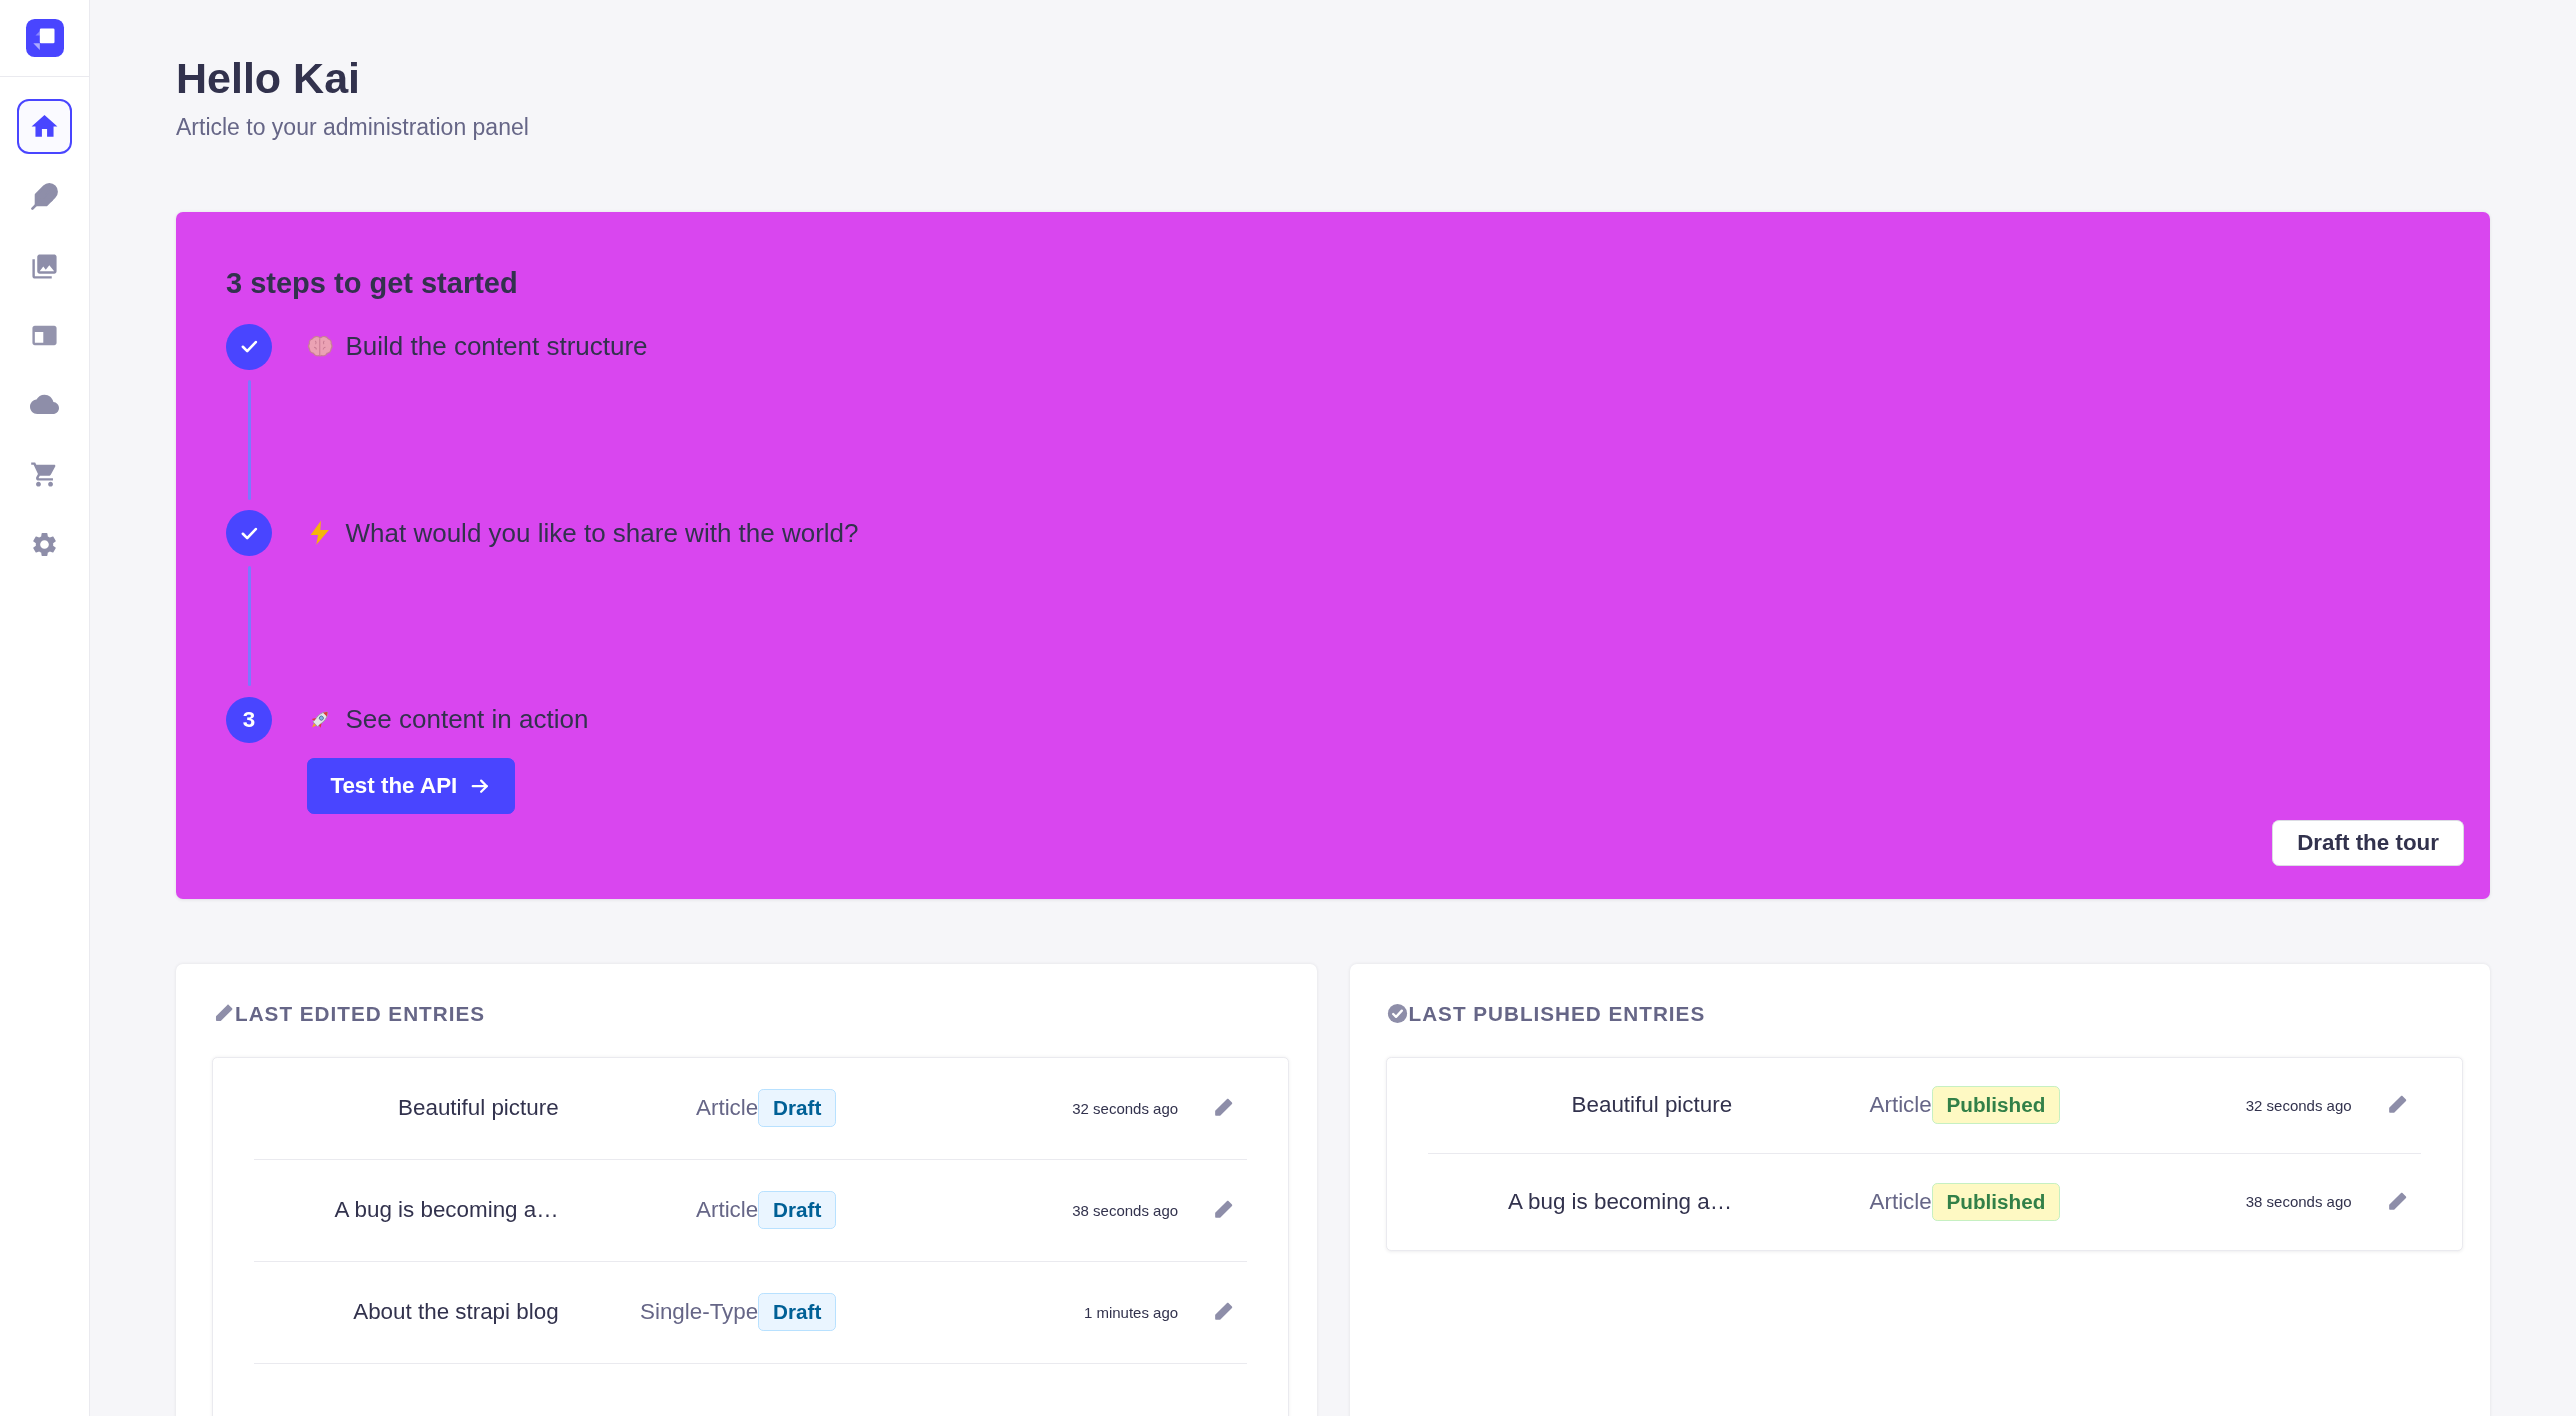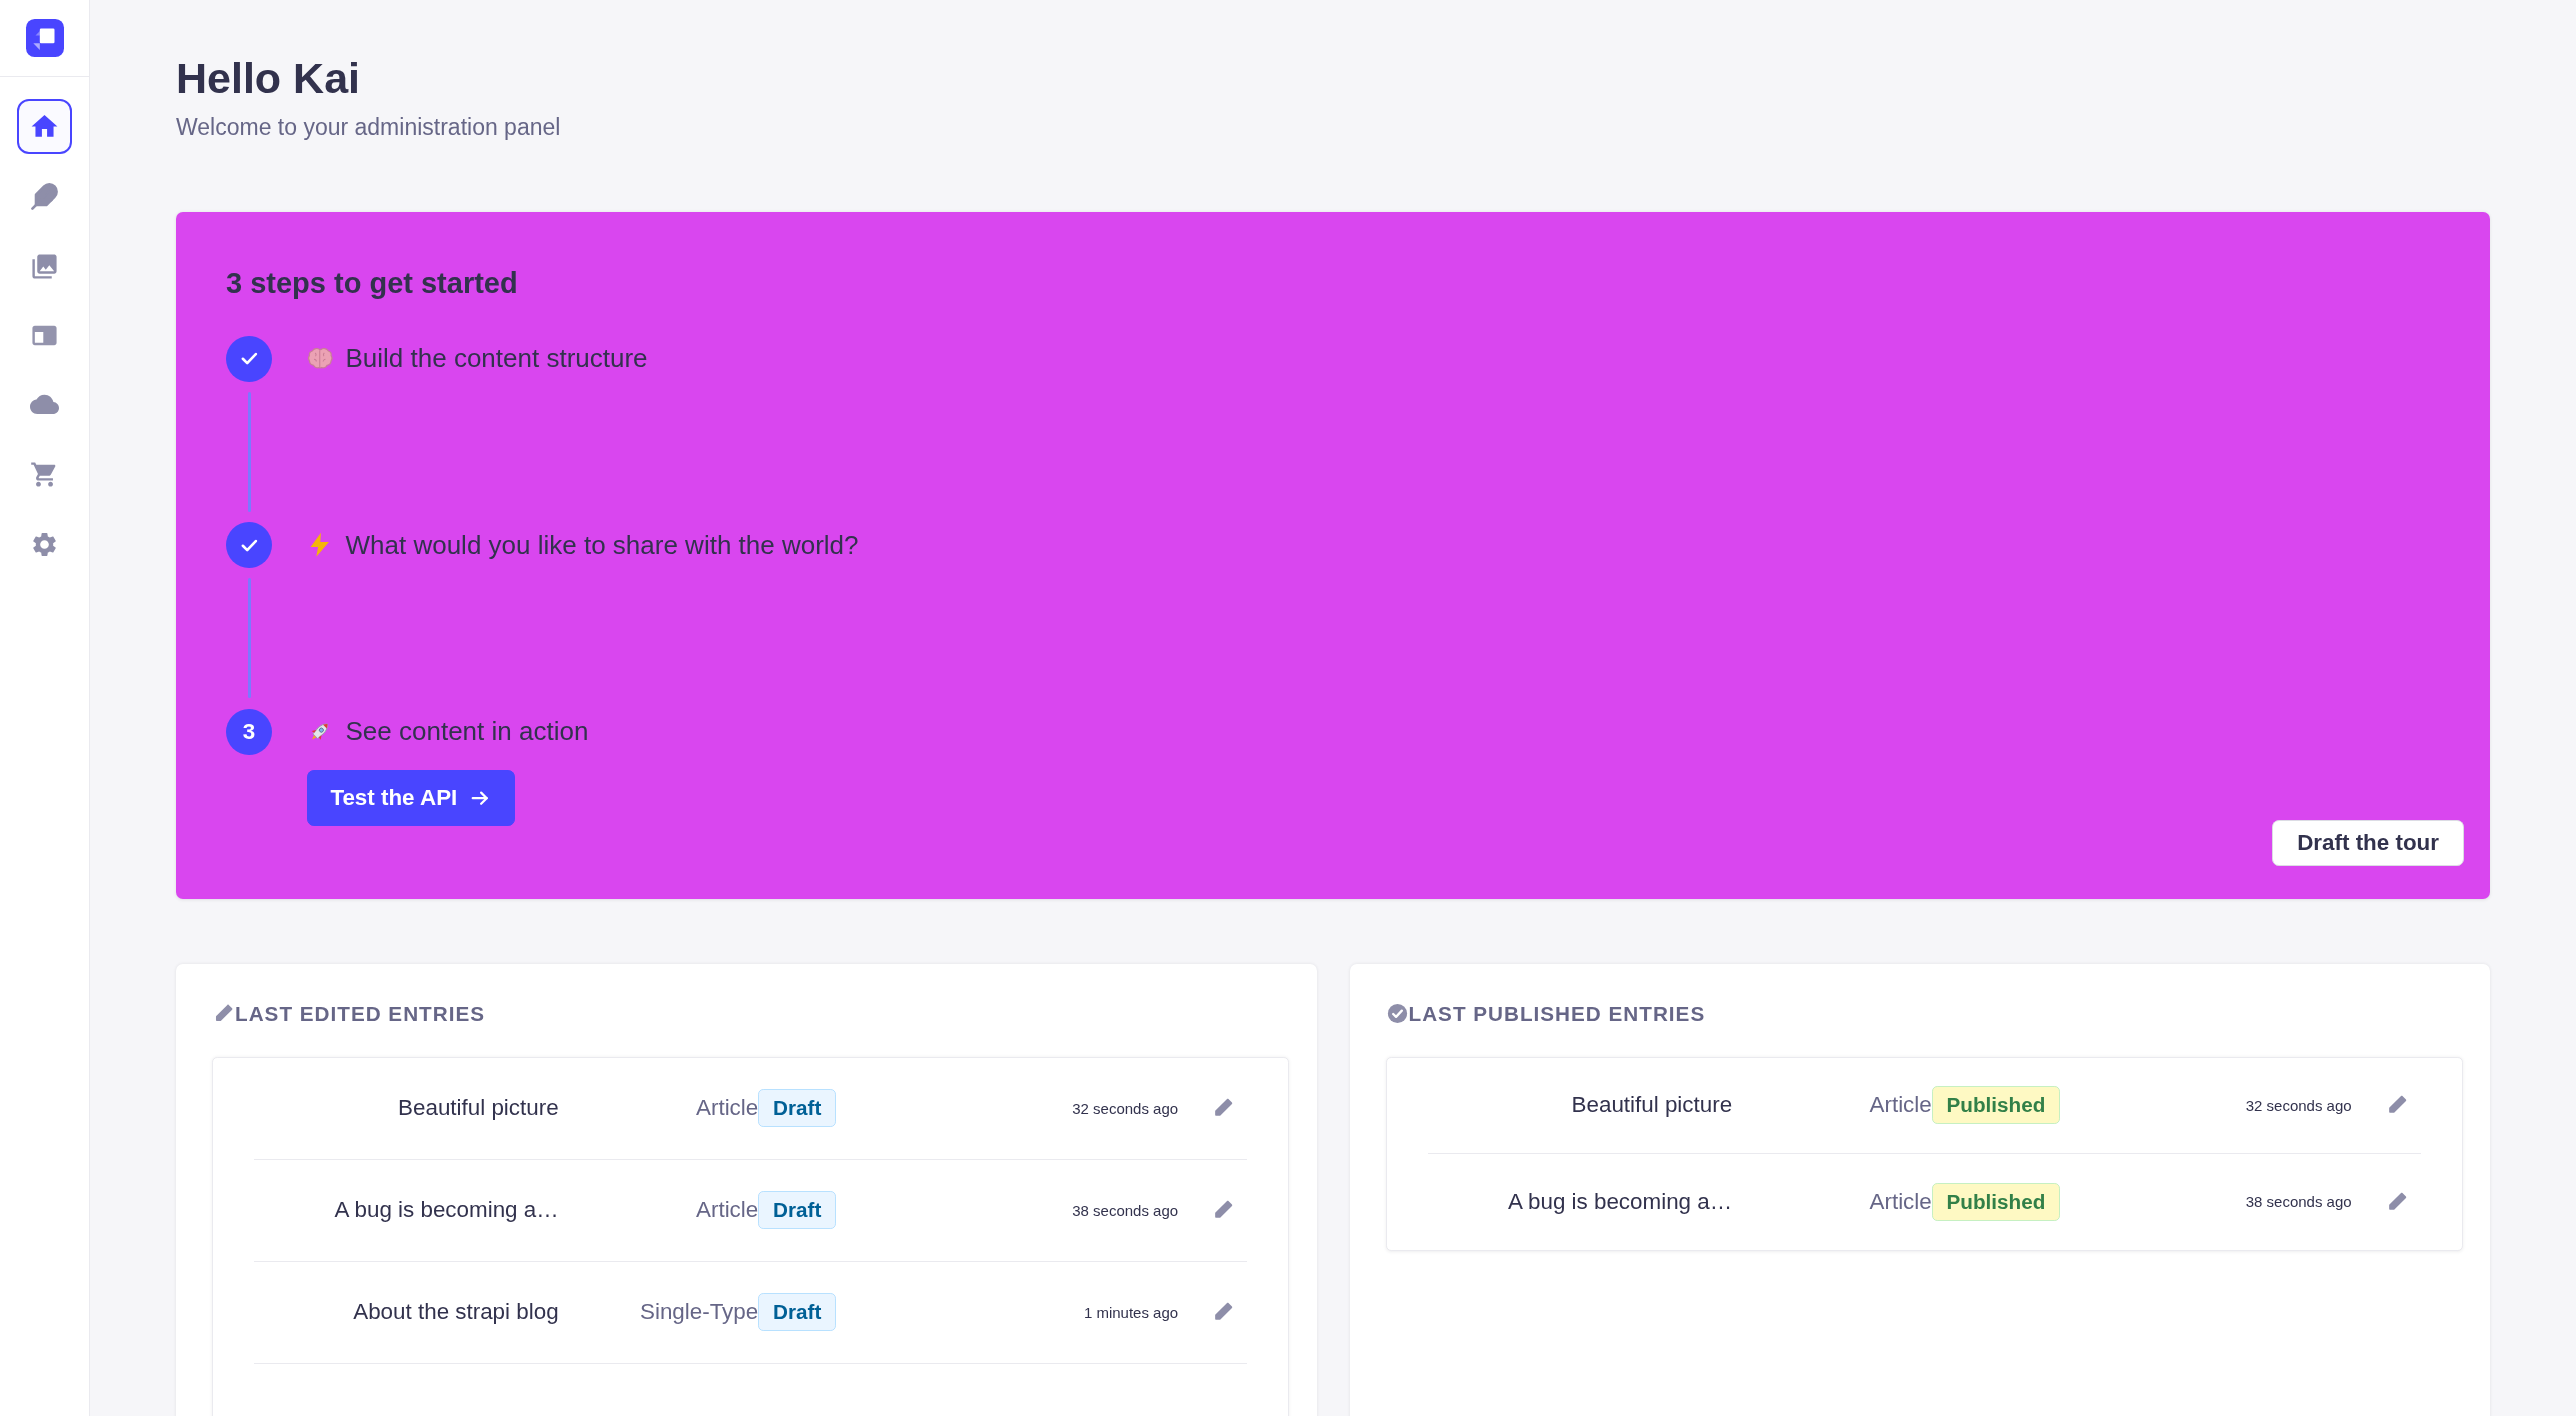--- a/index.html
+++ b/index.html
@@ -43,21 +43,21 @@
   .page-title { font-size:43px; font-weight:700; color:#32324d; line-height:53px; }
   .page-subtitle { font-size:23px; color:#666687; margin-top:8.6px; }
 
   
   .steps-card {
     margin-top:71px; background:#d946ef; border-radius:6.9px;
     box-shadow:0 0.9px 3.4px rgba(33,33,52,0.1);
     height:687px; padding:52px 50px; position:relative;
   }
   .steps-title { font-size:29px; font-weight:700; color:#32324d; line-height:38px; }
-  .steps-list { margin-top:34px; }
+  .steps-list { margin-top:22px; }
   .step-row { display:flex; align-items:center; height:46px; }
   .step-circle {
     width:46px; height:46px; min-width:46px; border-radius:50%;
     background:#4945ff; color:#ffffff;
     display:flex; align-items:center; justify-content:center;
     font-size:22.4px; font-weight:600;
   }
   .step-circle svg { width:20.7px; height:20.7px; }
   .step-label { margin-left:34px; display:flex; align-items:center; gap:12px;
     font-size:26px; font-weight:500; color:#32324d; }
@@ -170,21 +170,21 @@
       <svg viewBox="0 0 24 24">
         <path fill="#8e8ea9" d="M19.14 12.94c.04-.3.06-.61.06-.94s-.02-.64-.07-.94l2.03-1.58c.18-.14.23-.41.12-.61l-1.92-3.32c-.12-.22-.37-.29-.59-.22l-2.39.96c-.5-.38-1.03-.7-1.62-.94l-.36-2.54c-.04-.24-.24-.41-.48-.41h-3.84c-.24 0-.43.17-.47.41l-.36 2.54c-.59.24-1.13.57-1.62.94l-2.39-.96c-.22-.08-.47 0-.59.22L2.74 8.87c-.12.21-.08.47.12.61l2.03 1.58c-.05.3-.09.63-.09.94s.02.64.07.94l-2.03 1.58c-.18.14-.23.41-.12.61l1.92 3.32c.12.22.37.29.59.22l2.39-.96c.5.38 1.03.7 1.62.94l.36 2.54c.05.24.24.41.48.41h3.84c.24 0 .44-.17.47-.41l.36-2.54c.59-.24 1.13-.56 1.62-.94l2.39.96c.22.08.47 0 .59-.22l1.92-3.32c.12-.22.07-.47-.12-.61l-2.01-1.58zM12 15.6c-1.98 0-3.6-1.62-3.6-3.6s1.62-3.6 3.6-3.6 3.6 1.62 3.6 3.6-1.62 3.6-3.6 3.6z"></path>
       </svg>
     </div>
   </nav>
 </aside>
 
 <main class="main">
 
   <h1 class="page-title">Hello Kai</h1>
-  <div class="page-subtitle">Welcome to your administration panel</div>
+  <div class="page-subtitle">Article to your administration panel</div>
 
   <section class="steps-card">
     <h2 class="steps-title">3 steps to get started</h2>
 
     <div class="steps-list">
 
       <div class="step-row">
         <div class="step-circle">
           <svg viewBox="0 0 24 24" fill="none" stroke="#ffffff" stroke-width="3" stroke-linecap="round" stroke-linejoin="round">
             <polyline points="4.5 12.5 9.5 17.5 19.5 7"></polyline>

